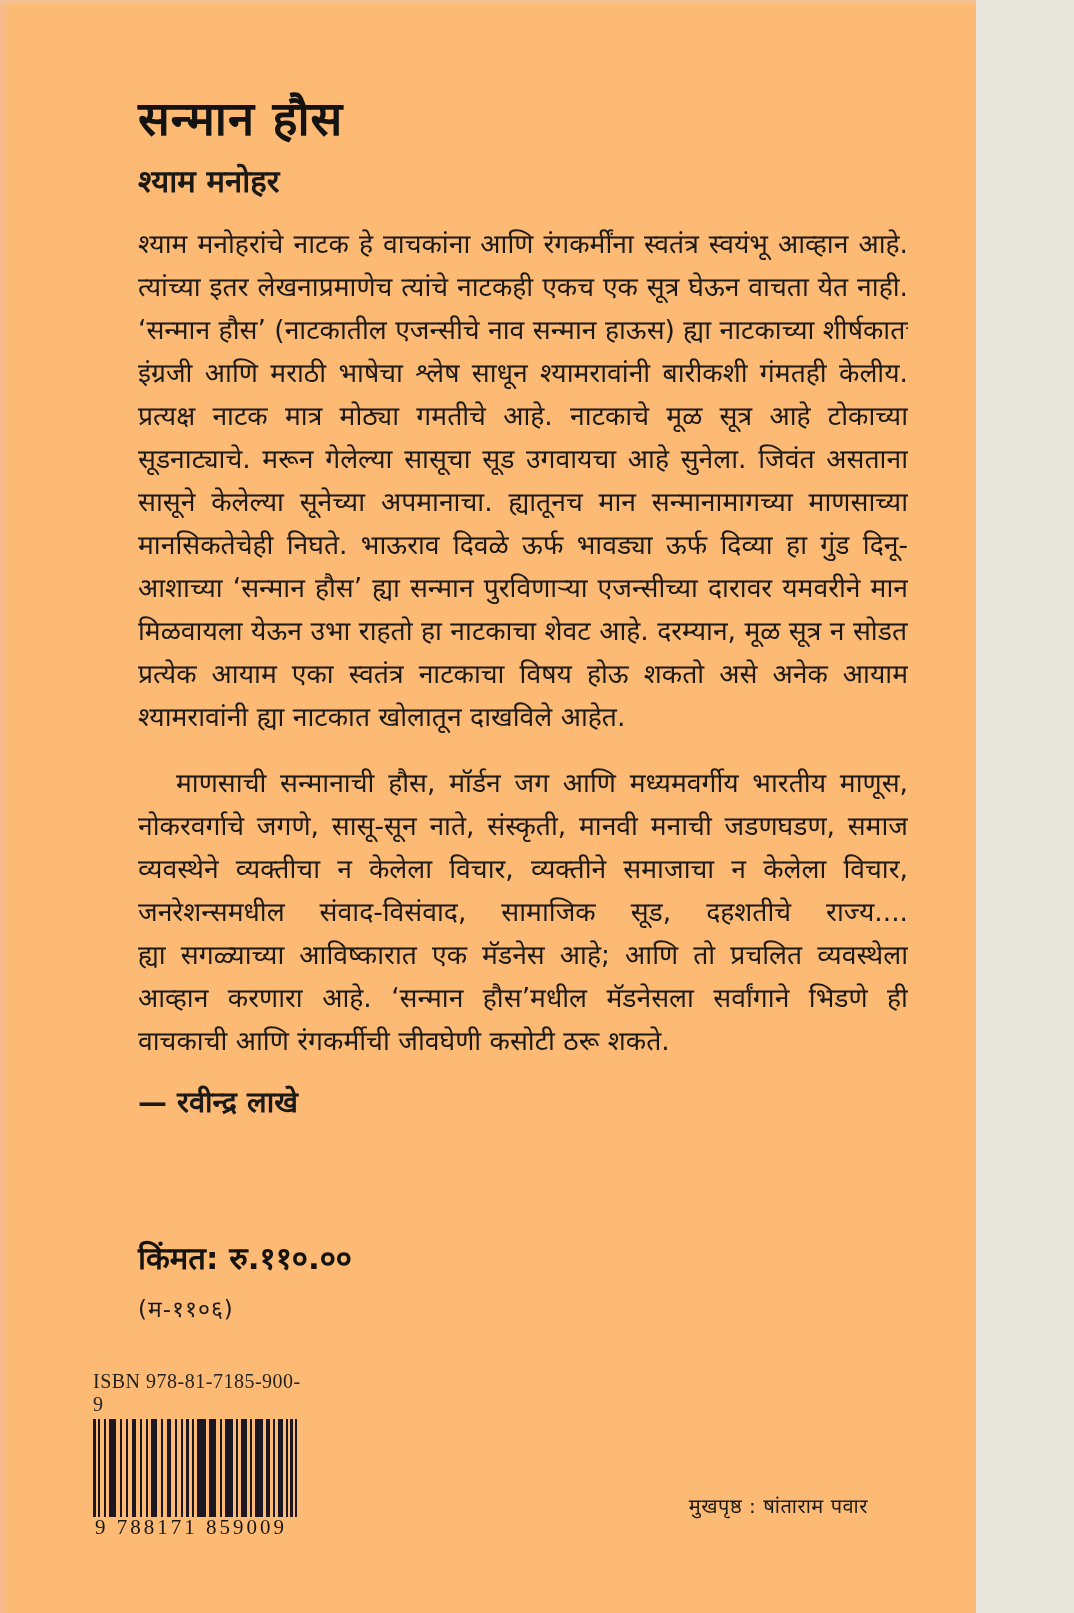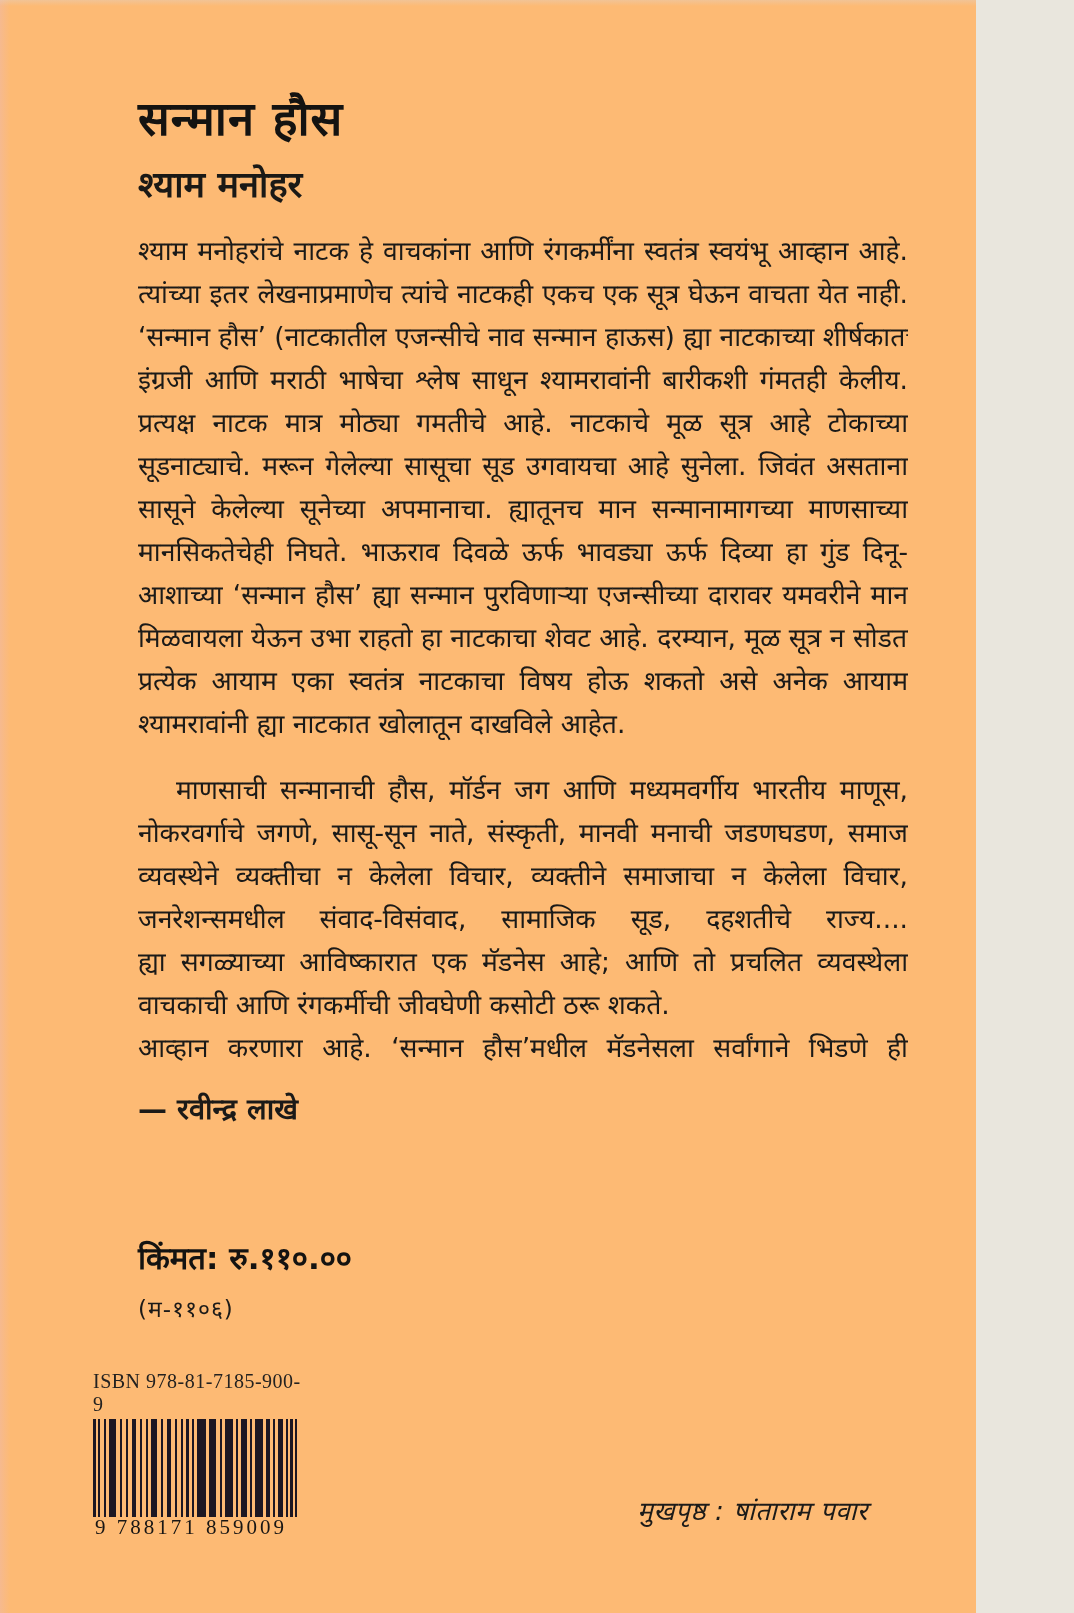--- a/index.html
+++ b/index.html
@@ -20,21 +20,21 @@
     content:"";position:absolute;left:0;top:0;width:100%;height:6px;
     background:linear-gradient(to bottom, rgba(225,210,200,0.4), rgba(225,210,200,0));
     pointer-events:none;
   }
   .content{position:absolute;left:138px;top:92px;width:770px;}
   .title{
     font-size:47px;font-weight:800;line-height:1.15;margin:0;
     letter-spacing:1px;color:#141311;
   }
   .author{
-    font-size:36px;font-weight:700;margin-top:13px;color:#1a1916;
+    font-size:31px;font-weight:700;margin-top:13px;color:#1a1916;
   }
   .blurb{margin-top:21px;font-size:26.5px;}
   .bline{
     line-height:43px;height:43px;white-space:nowrap;
     text-align:justify;text-align-last:justify;
     overflow:hidden;
   }
   .bline.lastline{text-align-last:left;}
   .bline.indent{padding-left:38px;}
   .para2{margin-top:23px;}
@@ -67,21 +67,21 @@
     text-shadow:1px 0 0 #2b2a28, -1px 0 0 #2b2a28;
   }
   .logotype-line2{
     font-size:35px;font-weight:800;letter-spacing:4px;color:#2b2a28;
     line-height:1.0;margin-top:6px;
     text-shadow:0.5px 0 0 #2b2a28;
   }
   .elephant{margin-top:4px;}
   .cover-credit{
     position:absolute;right:108px;top:1492px;
-    font-size:26px;color:#1c1b19;letter-spacing:0.5px;font-style:italic;
+    font-size:20px;color:#1c1b19;letter-spacing:0.5px;
   }
 </style>
 </head>
 <body>
 
 <div class="page">
 
   <div class="content">
     <h1 class="title">सन्मान हौस</h1>
     <div class="author">श्याम मनोहर</div>
@@ -100,22 +100,22 @@
       <div class="bline">प्रत्येक आयाम एका स्वतंत्र नाटकाचा विषय होऊ शकतो असे अनेक आयाम</div>
       <div class="bline lastline">श्यामरावांनी ह्या नाटकात खोलातून दाखविले आहेत.</div>
     </div>
 
     <div class="blurb para2">
       <div class="bline indent">माणसाची सन्मानाची हौस, मॉर्डन जग आणि मध्यमवर्गीय भारतीय माणूस,</div>
       <div class="bline">नोकरवर्गाचे जगणे, सासू-सून नाते, संस्कृती, मानवी मनाची जडणघडण, समाज</div>
       <div class="bline">व्यवस्थेने व्यक्तीचा न केलेला विचार, व्यक्तीने समाजाचा न केलेला विचार,</div>
       <div class="bline">जनरेशन्समधील संवाद-विसंवाद, सामाजिक सूड, दहशतीचे राज्य....</div>
       <div class="bline">ह्या सगळ्याच्या आविष्कारात एक मॅडनेस आहे; आणि तो प्रचलित व्यवस्थेला</div>
+      <div class="bline">आव्हान करणारा आहे. ‘सन्मान हौस’मधील मॅडनेसला सर्वांगाने भिडणे ही</div>
       <div class="bline lastline">वाचकाची आणि रंगकर्मीची जीवघेणी कसोटी ठरू शकते.</div>
-      <div class="bline">आव्हान करणारा आहे. ‘सन्मान हौस’मधील मॅडनेसला सर्वांगाने भिडणे ही</div>
     </div>
 
     <div class="attribution">— रवीन्द्र लाखे</div>
   </div>
 
   <div class="price-block">
     <div class="price">किंमत: रु.११०.००</div>
     <div class="edition-code">(म-११०६)</div>
   </div>
 

